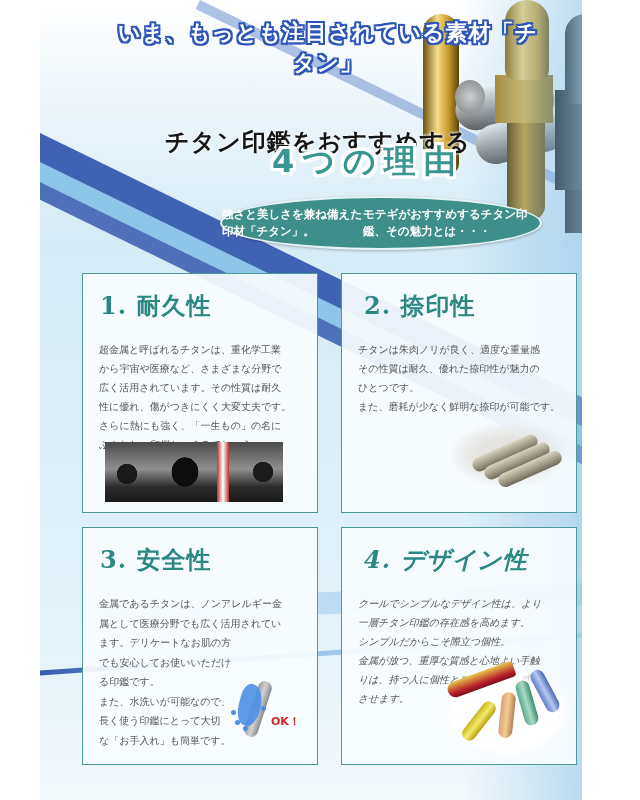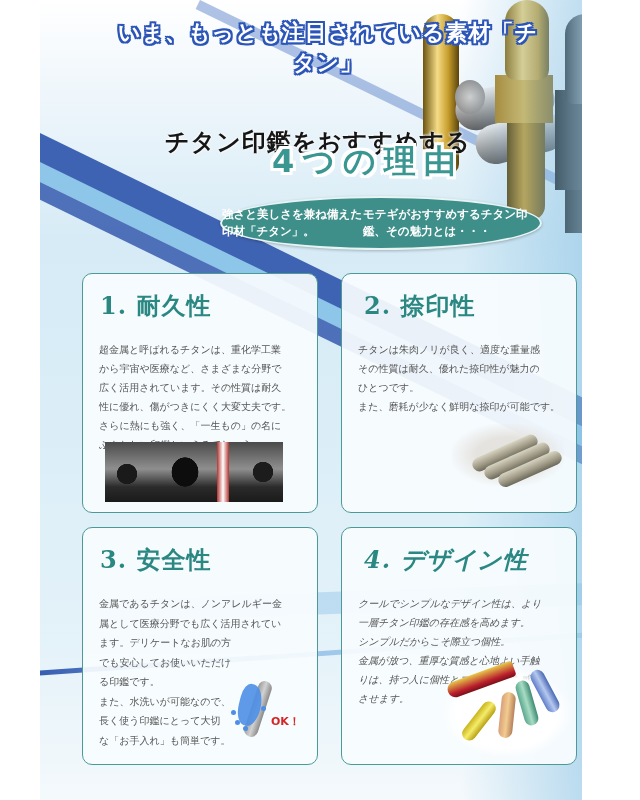--- a/index.html
+++ b/index.html
@@ -74,21 +74,21 @@
       border-radius: 50%; background: #3e8f89; border: 2px solid #e6f4f4;
       box-shadow: 0 1px 3px rgba(0,0,0,.25);
       display: flex; flex-direction: row; align-items: center; justify-content: center;
       z-index: 3;
     }
     .pill span { font-family: "DejaVu Serif", "Liberation Serif", serif; color: #fff; font-size: 11.5px; line-height: 17px; font-weight: bold; }
 
     
     .card {
       position: absolute; background: rgba(248,252,254,0.93);
-      border: 1.5px solid #4c9a97; border-radius: 10px; box-sizing: border-box; z-index: 2;
+      border: 1.5px solid #4c9a97; border-radius: 0; box-sizing: border-box; z-index: 2;
     }
     .c1 { left: 82px; top: 273px; width: 236px; height: 240px; }
     .c2 { left: 341px; top: 273px; width: 236px; height: 240px; }
     .c3 { left: 82px; top: 527px; width: 236px; height: 238px; }
     .c4 { left: 341px; top: 527px; width: 236px; height: 238px; font-style: italic; }
     .card-title {
       position: absolute; left: 17px; top: 16px; font-family: "DejaVu Serif", "Liberation Serif", serif;
       font-size: 24px; color: #2a8782; font-weight: bold; letter-spacing: 1px;
     }
     .card-body {

